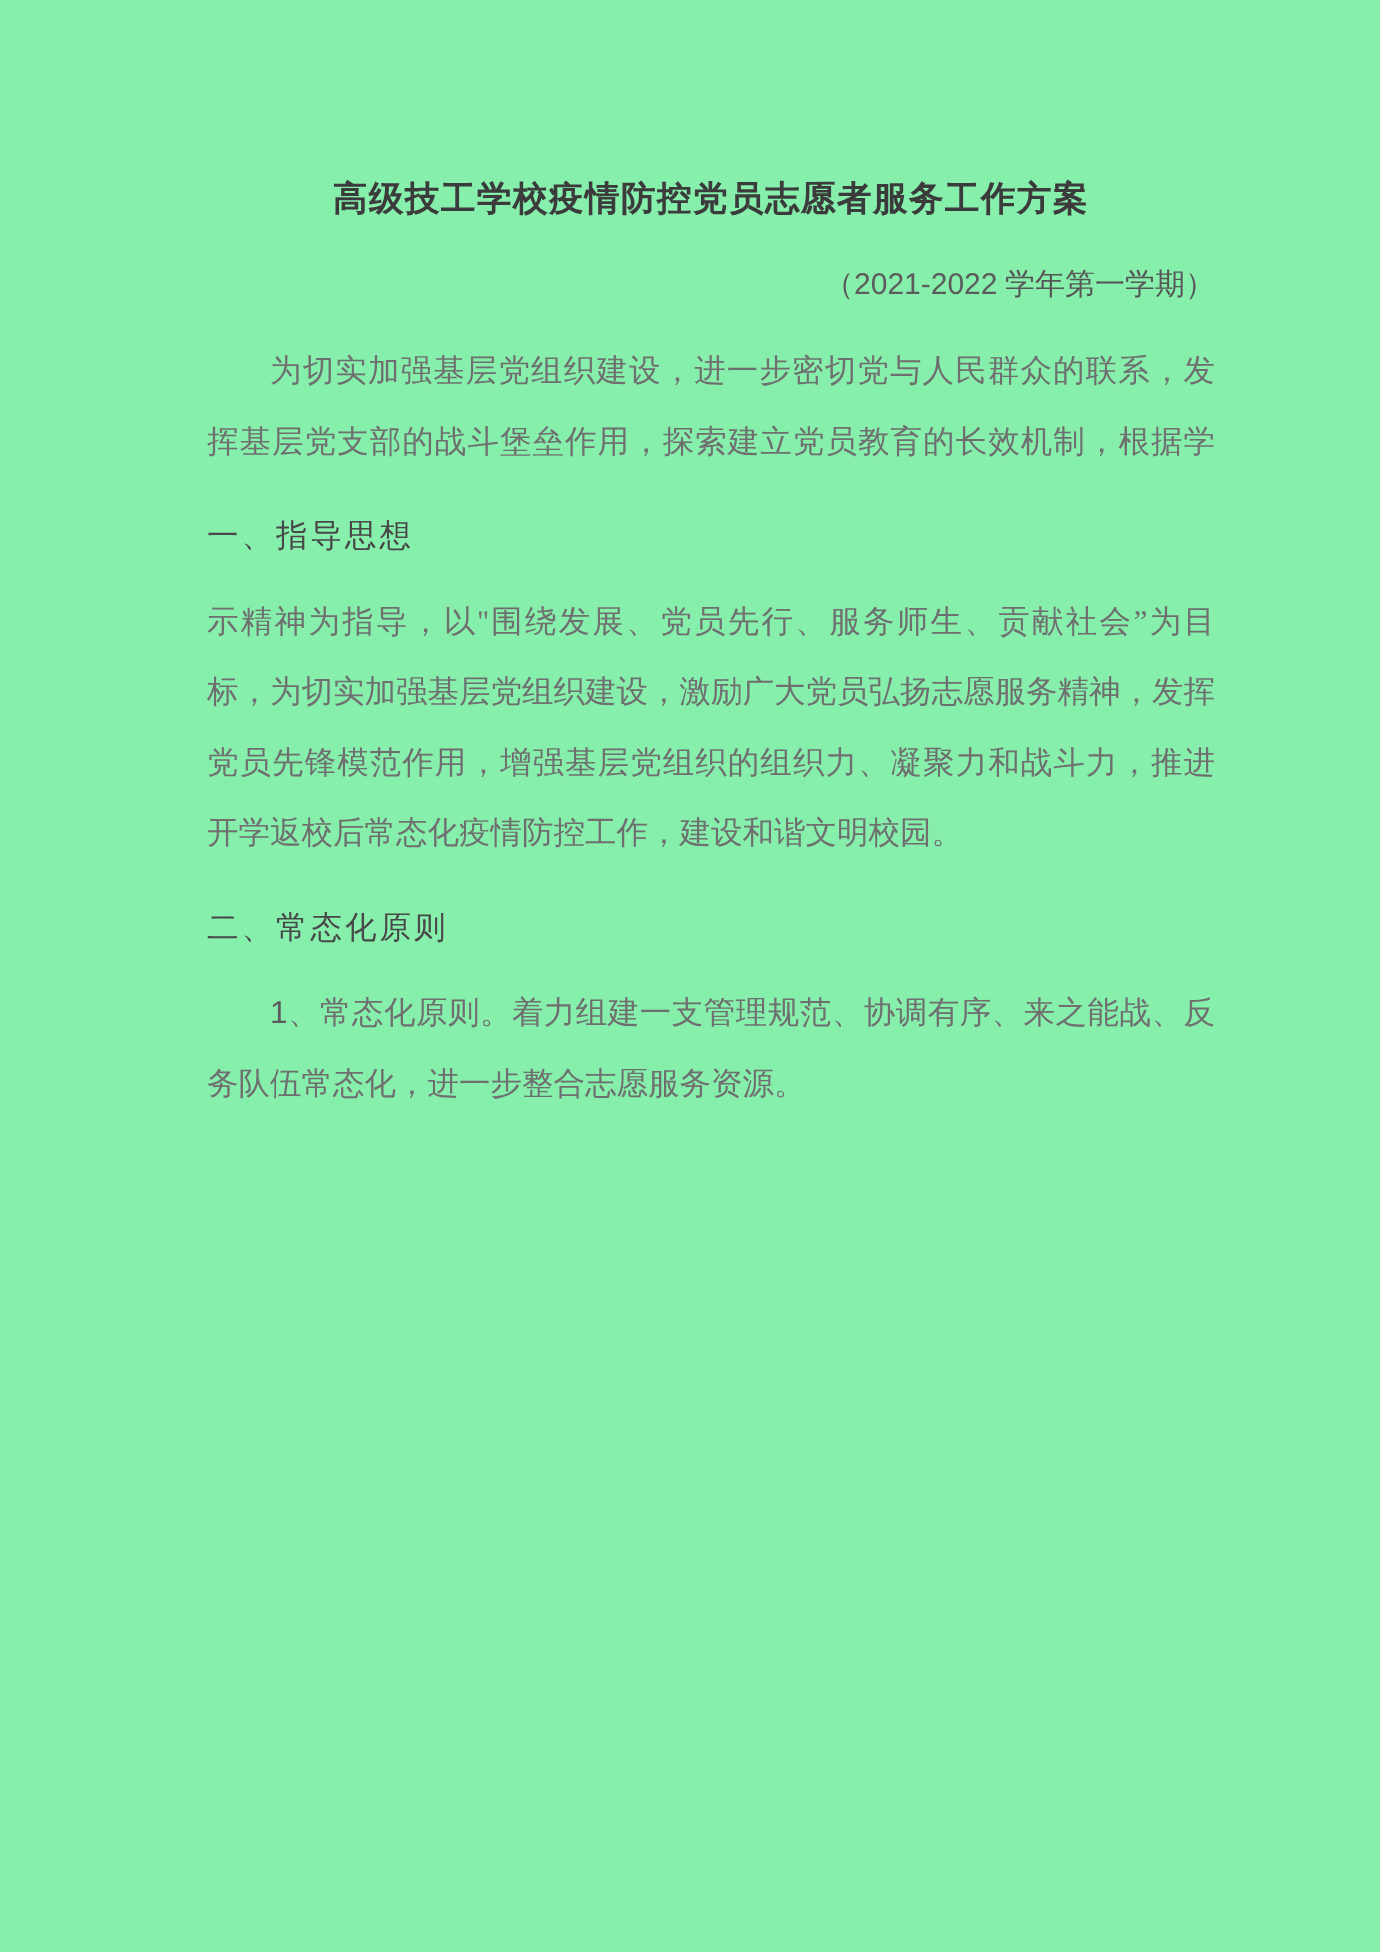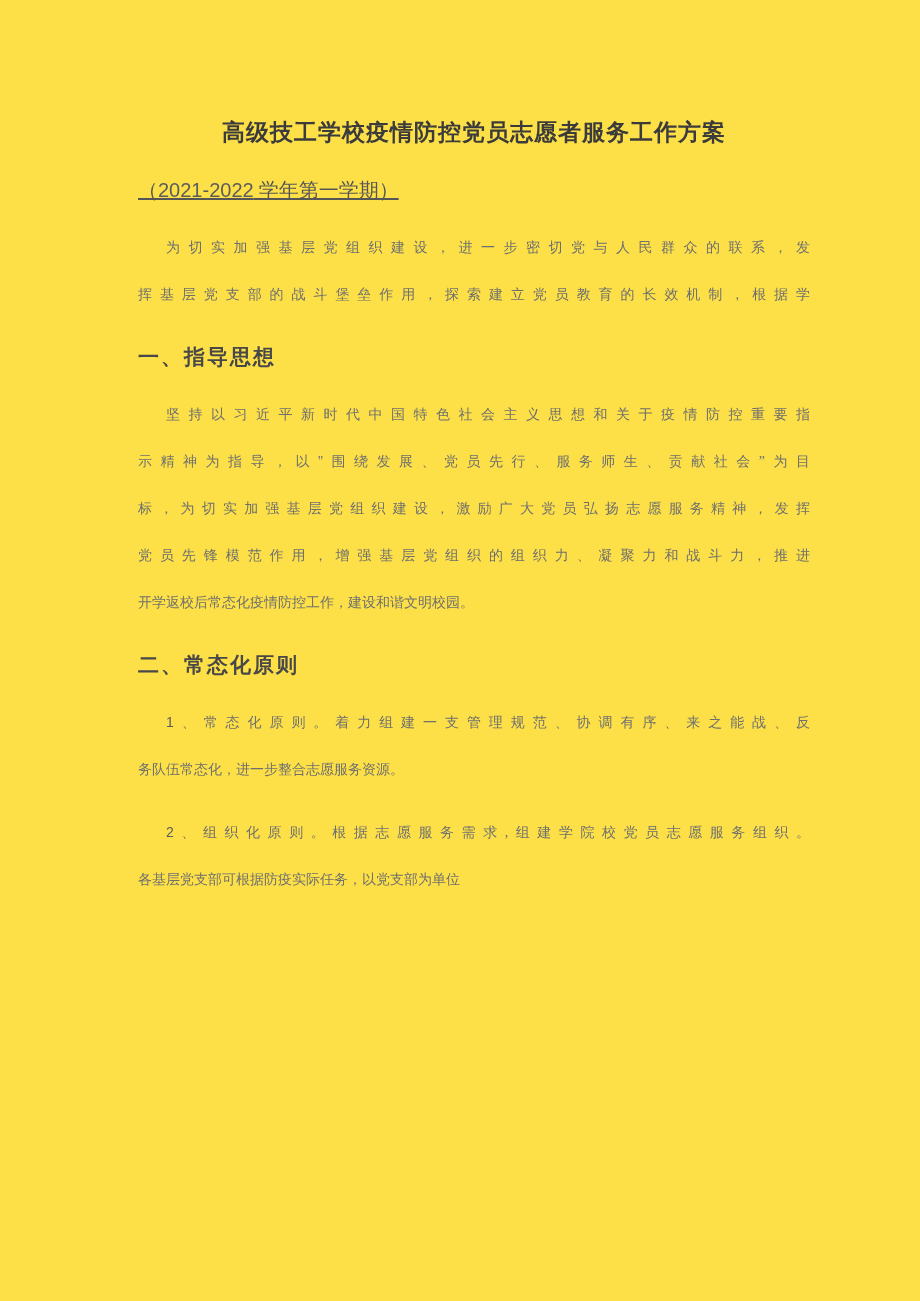--- a/index.html
+++ b/index.html
@@ -4,60 +4,59 @@
 <style>
   html, body {
     margin: 0;
     padding: 0;
     background: #ffffff;
   }
   .page {
     position: relative;
     width: 920px;
     height: 1301px;
-    background: #fde047;
+    background: #86efac;
     overflow: hidden;
     box-sizing: border-box;
     padding: 112px 110px 0 138px;
     font-family: "Liberation Serif", "DejaVu Serif", serif;
   }
   .doc-title {
     margin: 0;
     text-align: center;
     font-size: 23px;
     line-height: 40px;
     font-weight: bold;
     color: #3b3b3b;
     letter-spacing: 1px;
     font-family: "Liberation Sans", "DejaVu Sans", sans-serif;
   }
   .doc-subtitle {
     margin-top: 24px;
-    text-align: left;
+    text-align: right;
     font-size: 20px;
     line-height: 28px;
     color: #565656;
-    text-decoration: underline;
   }
   .doc-body {
     margin-top: 20px;
   }
   .para {
     margin: 0 0 16px 0;
   }
   .sec-heading {
     font-size: 21px;
     line-height: 47px;
-    font-weight: bold;
+    font-weight: normal;
     color: #484848;
     margin: 6px 0 10px 0;
     letter-spacing: 2px;
   }
   .line {
-    font-size: 14px;
+    font-size: 21px;
     line-height: 47px;
     color: #6f6f6f;
     text-align: left;
   }
   .line.just {
     text-align: justify;
     text-align-last: justify;
   }
   .line.indent {
     text-indent: 2em;
@@ -74,29 +73,24 @@
 <div class="page">
   <h1 class="doc-title">高级技工学校疫情防控党员志愿者服务工作方案</h1>
   <div class="doc-subtitle">（<span class="num">2021-2022</span> 学年第一学期）</div>
   <div class="doc-body" id="doc-body">
       <div class="para">
         <div class="line just indent">为切实加强基层党组织建设，进一步密切党与人民群众的联系，发</div>
         <div class="line just">挥基层党支部的战斗堡垒作用，探索建立党员教育的长效机制，根据学</div>
       </div>
       <div class="sec-heading">一、指导思想</div>
       <div class="para">
-        <div class="line just indent">坚持以习近平新时代中国特色社会主义思想和关于疫情防控重要指</div>
         <div class="line just">示精神为指导，以''围绕发展、党员先行、服务师生、贡献社会”为目</div>
         <div class="line just">标，为切实加强基层党组织建设，激励广大党员弘扬志愿服务精神，发挥</div>
         <div class="line just">党员先锋模范作用，增强基层党组织的组织力、凝聚力和战斗力，推进</div>
         <div class="line">开学返校后常态化疫情防控工作，建设和谐文明校园。</div>
       </div>
       <div class="sec-heading">二、常态化原则</div>
       <div class="para">
         <div class="line just indent"><span class="num">1</span>、常态化原则。着力组建一支管理规范、协调有序、来之能战、反</div>
         <div class="line">务队伍常态化，进一步整合志愿服务资源。</div>
       </div>
-      <div class="para">
-        <div class="line just indent"><span class="num">2</span>、组织化原则。根据志愿服务需求,组建学院校党员志愿服务组织。</div>
-        <div class="line">各基层党支部可根据防疫实际任务，以党支部为单位</div>
-      </div>
     </div>
 </div>
 
 </body></html>

